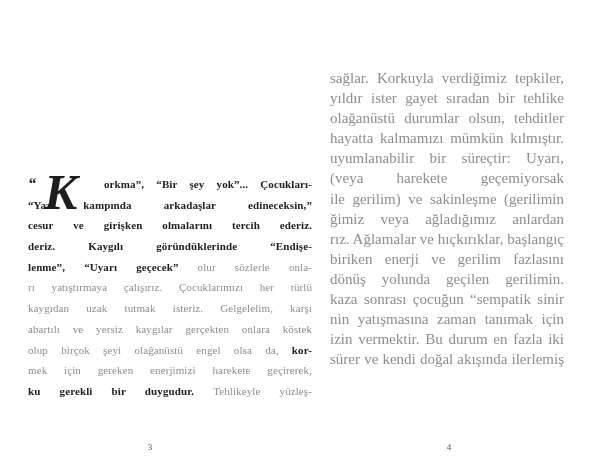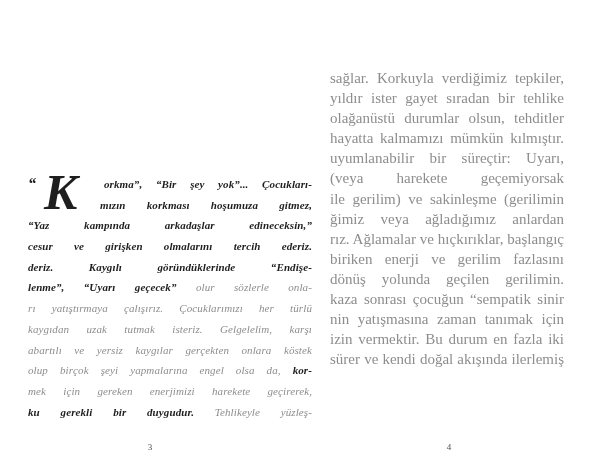--- a/index.html
+++ b/index.html
@@ -36,21 +36,20 @@
     text-align: justify;
     text-align-last: justify;
     white-space: normal;
     overflow: hidden;
   }
   .page-left .line {
     height: 20.7px;
     line-height: 20.7px;
     font-size: 11px;
     letter-spacing: 0.1px;
-    font-style: italic;
   }
   .page-right .line {
     height: 20.1px;
     line-height: 20.1px;
     font-size: 15px;
   }
   .page-right .line:last-child {
     text-align-last: left;
   }
   .indent1 { padding-left: 76px; }
@@ -96,29 +95,28 @@
 </head>
 <body>
 
 <div class="spread">
 
   <div class="page-col page-left" id="left-page">
     <span class="open-quote">“</span>
     <span class="drop-cap">K</span>
 
   <div class="line indent1"><span class="seg bold">orkma”, “Bir şey yok”... Çocukları-</span></div>
-      <div class="line indent2"><span class="seg bold">mızın korkması hoşumuza gitmez,</span></div>
       <div class="line"><span class="seg bold">“Yaz kampında arkadaşlar edineceksin,”</span></div>
       <div class="line"><span class="seg bold">cesur ve girişken olmalarını tercih ederiz.</span></div>
       <div class="line"><span class="seg bold">deriz. Kaygılı göründüklerinde “Endişe-</span></div>
       <div class="line"><span class="seg bold">lenme”, “Uyarı geçecek” </span><span class="seg light">olur sözlerle onla-</span></div>
       <div class="line"><span class="seg light">rı yatıştırmaya çalışırız. Çocuklarımızı her türlü</span></div>
       <div class="line"><span class="seg light">kaygıdan uzak tutmak isteriz. Gelgelelim, karşı</span></div>
       <div class="line"><span class="seg light">abartılı ve yersiz kaygılar gerçekten onlara köstek</span></div>
-      <div class="line"><span class="seg light">olup birçok şeyi yapmalarına engel olsa da, </span><span class="seg bold">kor-</span></div>
+      <div class="line"><span class="seg light">olup birçok şeyi olağanüstü engel olsa da, </span><span class="seg bold">kor-</span></div>
       <div class="line"><span class="seg light">mek için gereken enerjimizi harekete geçirerek,</span></div>
       <div class="line"><span class="seg bold">ku gerekli bir duygudur. </span><span class="seg light">Tehlikeyle yüzleş-</span></div>
     </div>
 
   <div class="page-col page-right" id="right-page">
 
   <div class="line"><span class="seg light">sağlar. Korkuyla verdiğimiz tepkiler, binlerce</span></div>
       <div class="line"><span class="seg light">yıldır ister gayet sıradan bir tehlike isterse daha</span></div>
       <div class="line"><span class="seg light">olağanüstü durumlar olsun, tehditler karşısında</span></div>
       <div class="line"><span class="seg light">hayatta kalmamızı mümkün kılmıştır. Duygu,</span></div>

